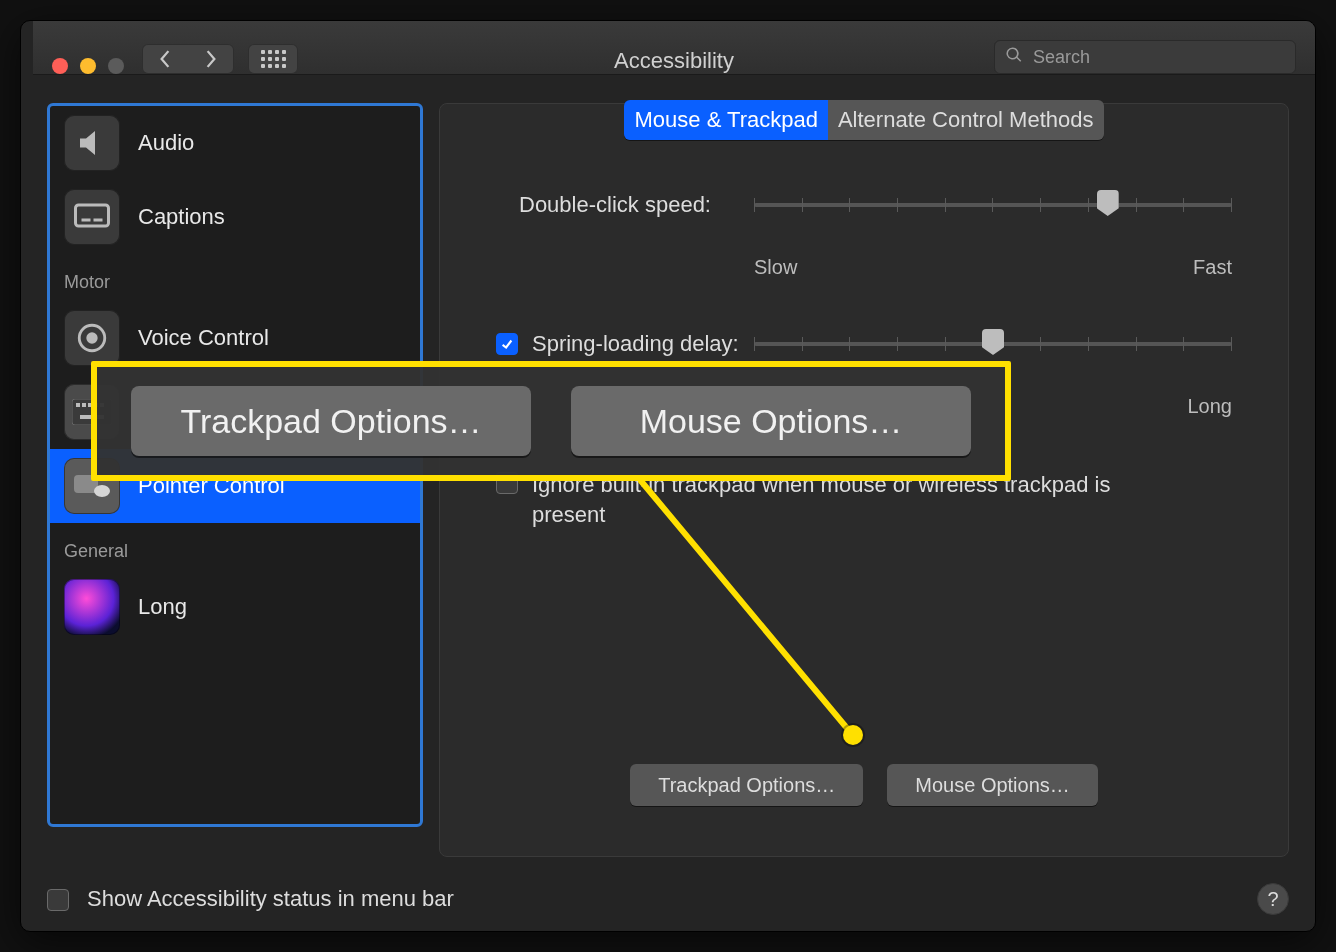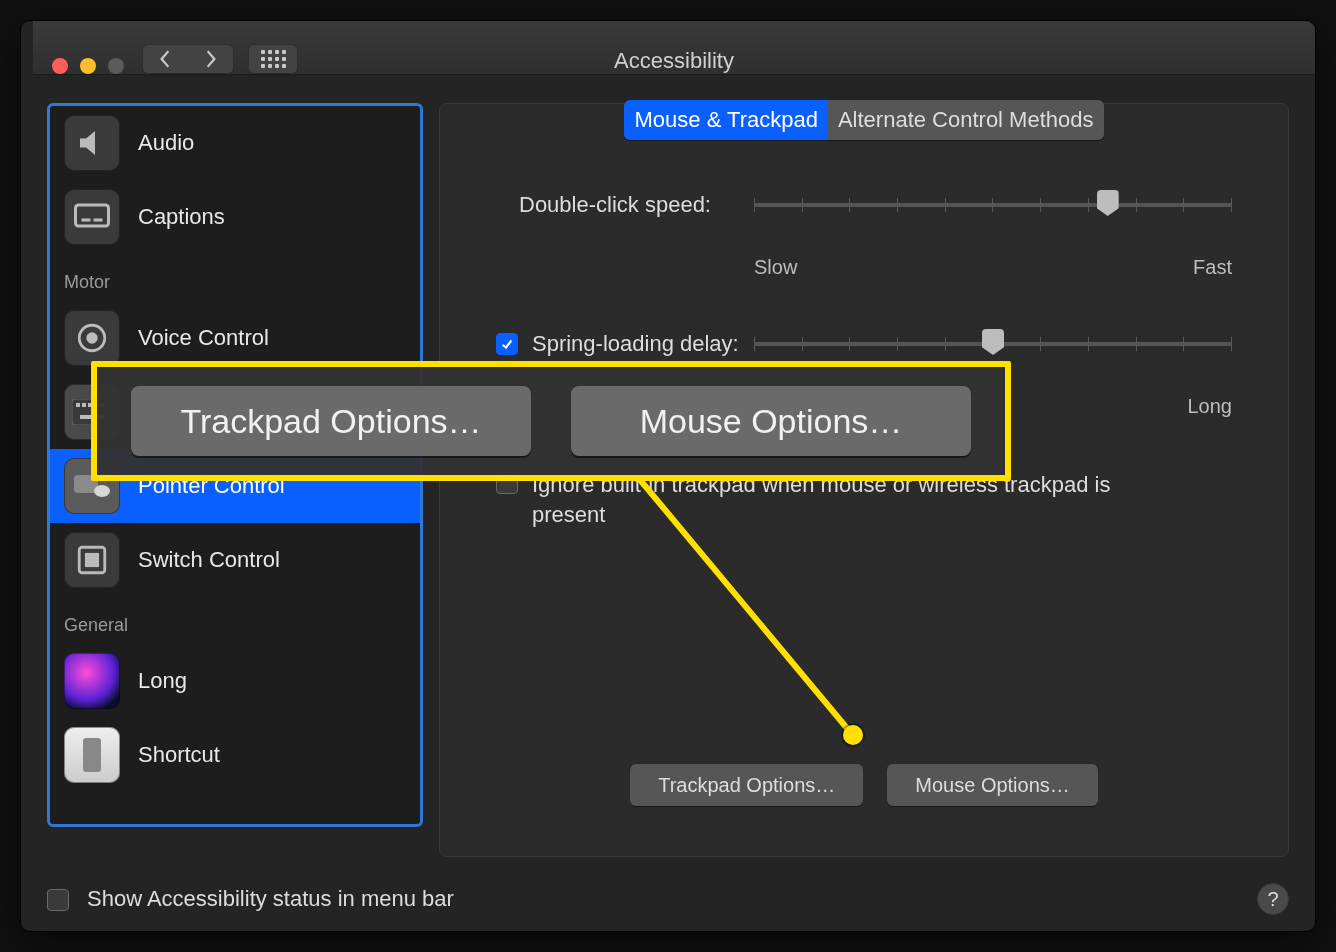--- a/index.html
+++ b/index.html
@@ -201,20 +201,28 @@
           <i></i>
           <i></i>
           <i></i>
           <i></i>
           <i></i>
           <i></i>
           <i></i>
       </span>
     </button>
     <div class="title">Accessibility</div>
+    <div class="search">
+      <span>
+        <svg viewBox="0 0 24 24">
+            <path d="M10 2a8 8 0 105.3 14l5 5 1.4-1.4-5-5A8 8 0 0010 2zm0 2a6 6 0 110 12 6 6 0 010-12z"></path>
+          </svg>
+      </span>
+      <input type="text" placeholder="Search" style="">
+    </div>
   </div>
 
   <div class="body">
 
     <div class="sidebar">
       <div class="scroll">
 
         <div class="item">
           <span class="icon">
             <svg width="36" height="36" viewBox="0 0 24 24" fill="#bbb">
@@ -261,41 +269,26 @@
         </div>
         <div class="item selected">
           <span class="icon" style="background:#5a5a5a;">
             <svg width="40" height="30" viewBox="0 0 40 30">
                 <rect x="2" y="4" width="24" height="18" rx="4" fill="#8a8a8a"></rect>
                 <ellipse cx="30" cy="20" rx="8" ry="6" fill="#d6d6d6"></ellipse>
               </svg>
           </span>
           <span>Pointer Control</span>
         </div>
-        <div class="item">
-          <span class="icon">
-            <svg width="34" height="34" viewBox="0 0 24 24" fill="none" stroke="#bbb" stroke-width="2">
-                <rect x="3" y="3" width="18" height="18" rx="2"></rect>
-                <rect x="8" y="8" width="8" height="8" fill="#bbb"></rect>
-              </svg>
-          </span>
-          <span>Switch Control</span>
-        </div>
 
         <div class="section-label">General</div>
 
         <div class="item">
           <span class="icon" style="background:radial-gradient(circle at 40% 35%,#ff4cd8,#5b22d6 55%,#0b0d2e 80%);"></span>
           <span>Long</span>
-        </div>
-        <div class="item">
-          <span class="icon" style="background:linear-gradient(#eee,#ccc);">
-            <span style="width:18px;height:34px;background:#888;border-radius:3px;display:block;"></span>
-          </span>
-          <span>Shortcut</span>
         </div>
       </div>
     </div>
 
     <div class="content">
 
       <div class="tabs">
         <div class="segm">
           <button class="tab active">Mouse &amp; Trackpad</button>
           <button class="tab">Alternate Control Methods</button>

